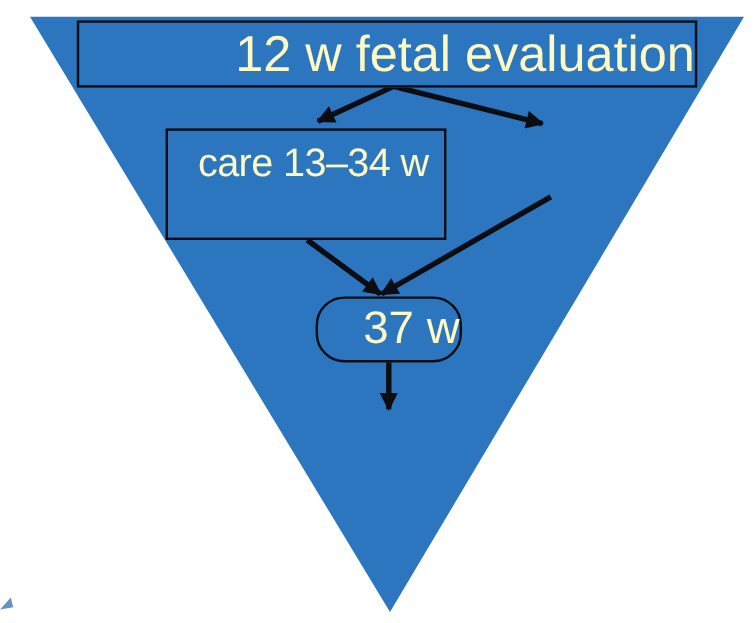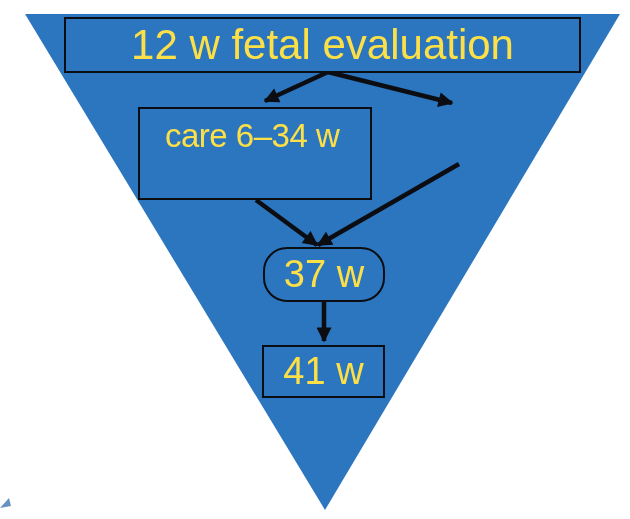--- a/index.html
+++ b/index.html
@@ -20,24 +20,24 @@
     left: 0;
     top: 0;
     width: 630px;
     height: 519px;
   }
   .node {
     position: absolute;
     box-sizing: border-box;
     border: 2.5px solid #0b0d12;
     background: #2b76be;
-    color: #fde047;
+    color: #fef9c3;
     display: flex;
     align-items: center;
-    justify-content: center;
+    justify-content: flex-end;
     white-space: nowrap;
   }
   .node.root {
     left: 64px; top: 17px;
     width: 517px; height: 56px;
     font-size: 42px;
   }
   .node.specialist {
     left: 138px; top: 107px;
     width: 234px; height: 93px;
@@ -89,25 +89,22 @@
     <line x1="324" y1="302" x2="324" y2="341" stroke="#0b0d12" stroke-width="4.5" marker-end="url(#arrowhead)"></line>
 
     <polygon points="0,508 9,498 11,506" fill="#4a7fb5" opacity="0.85"></polygon>
   </svg>
 
   <div class="node root">
     <span>12 w fetal evaluation</span>
   </div>
 
   <div class="node specialist">
-    <span class="line2">care 6–34 w</span>
+    <span class="line2">care 13–34 w</span>
   </div>
 
 
   <div class="node w37">
     <span>37 w</span>
   </div>
 
-  <div class="node w41">
-    <span>41 w</span>
-  </div>
 
 </div>
 
 </body></html>

